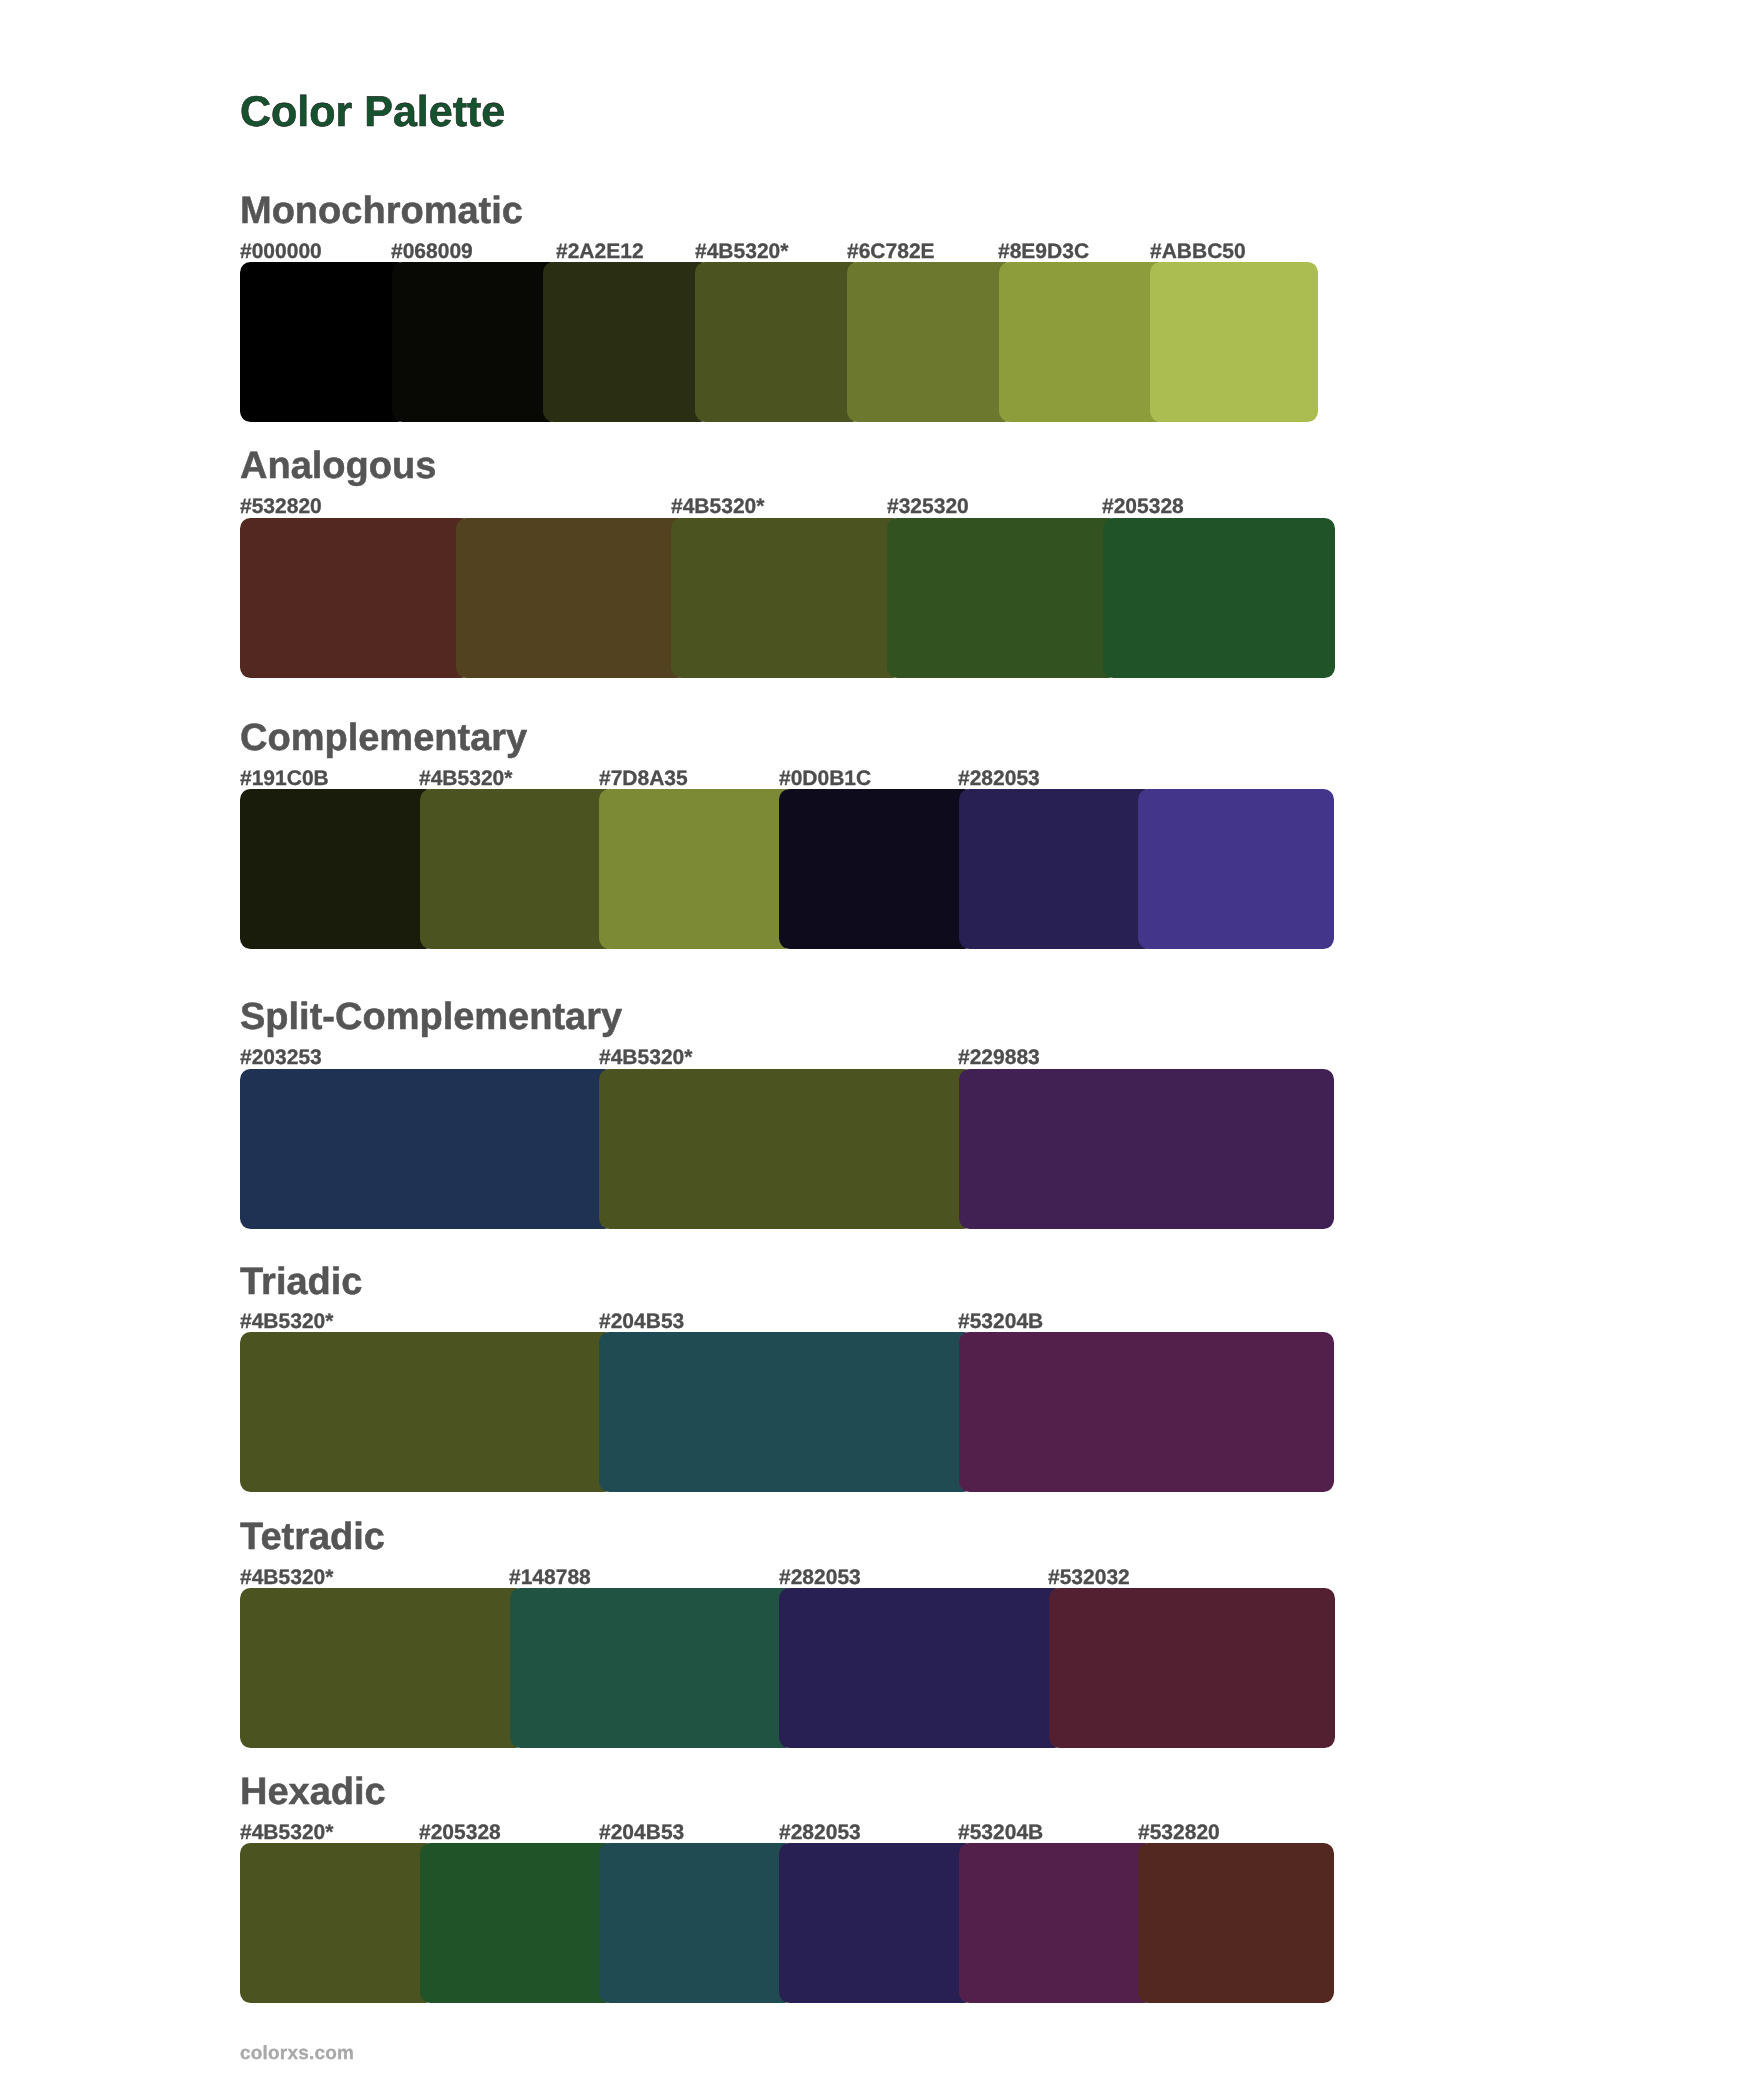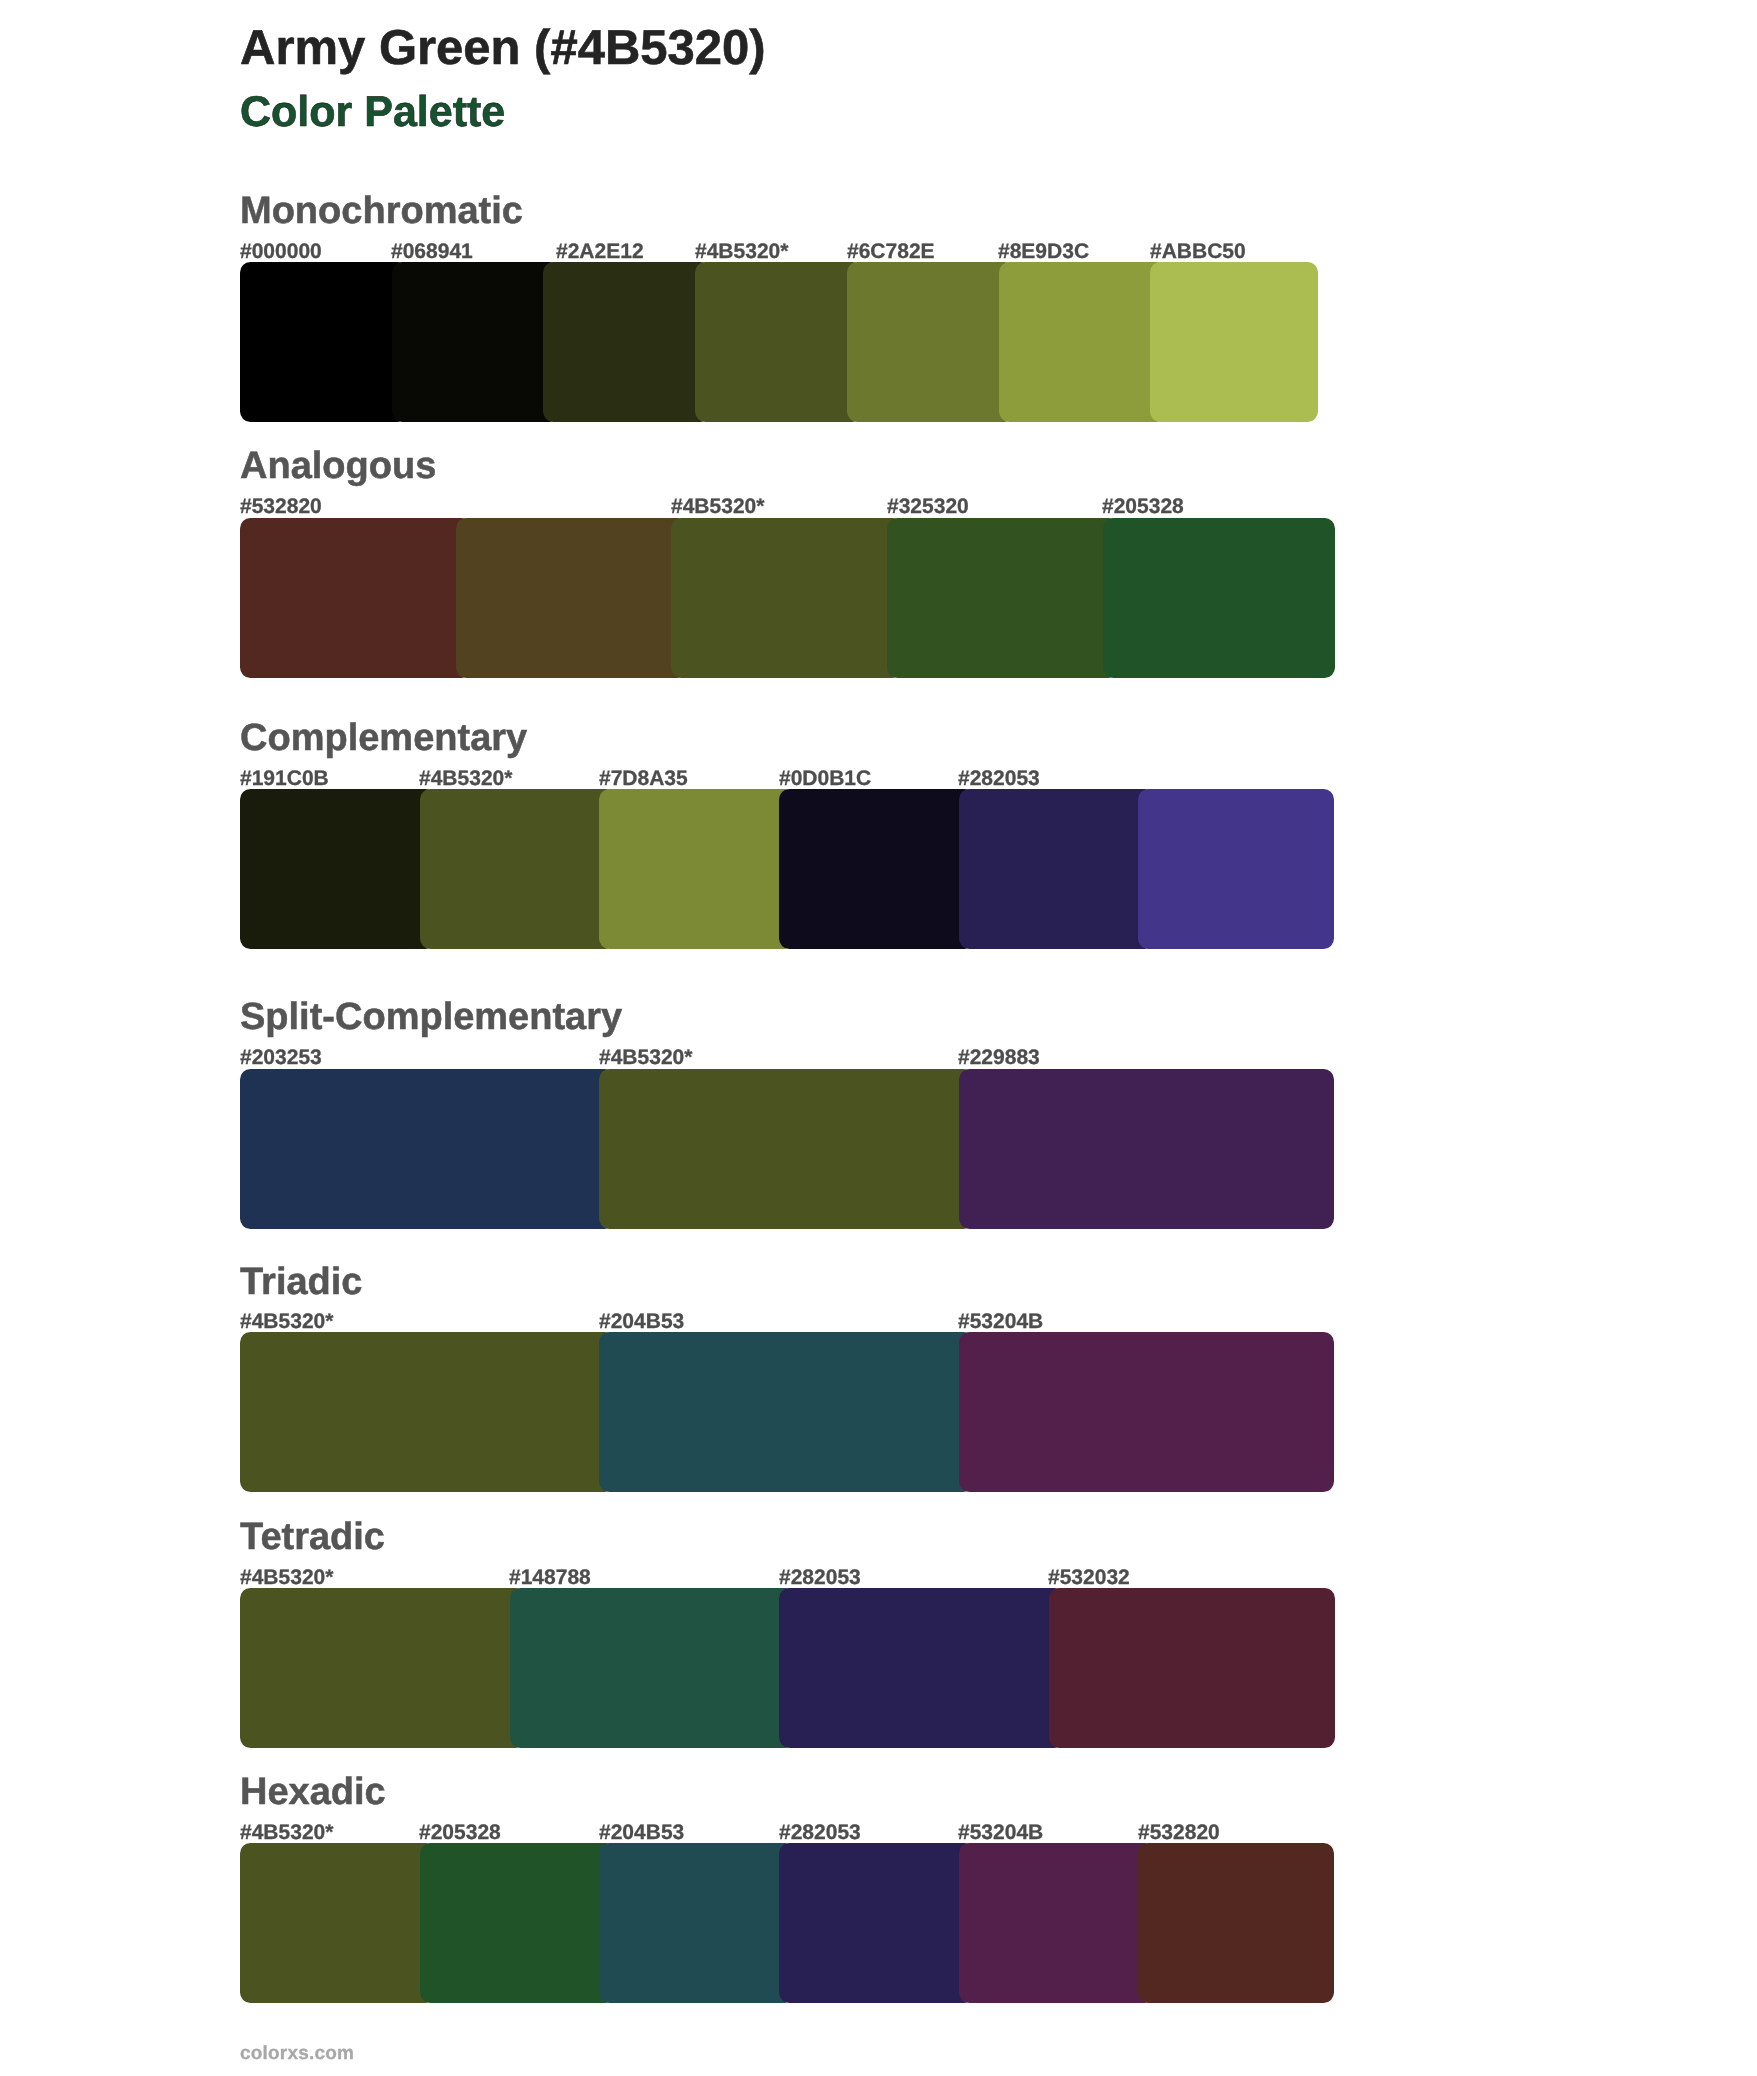--- a/index.html
+++ b/index.html
@@ -96,35 +96,34 @@
   .swatch.s6w4{left:719px;width:196px;z-index:14;}
   .sw-label.s6w4{left:958px;top:1822px;}
   .swatch.s6w5{left:898px;width:196px;z-index:15;}
   .sw-label.s6w5{left:1138px;top:1822px;}
 </style>
 </head>
 <body>
 
 <div id="page">
 
-  <h1 class="pg-title">Army Green (#4B5320)</h1>
   <h2 class="pg-sub">Color Palette</h2>
 
   <h3 class="sec-title s0">Monochromatic</h3>
   <div class="swatch-row s0">
     <div class="swatch s0w0" style="background-color: rgb(0, 0, 0);"></div>
     <div class="swatch s0w1" style="background-color: rgb(8, 9, 4);"></div>
     <div class="swatch s0w2" style="background-color: rgb(42, 46, 18);"></div>
     <div class="swatch s0w3" style="background-color: rgb(75, 83, 32);"></div>
     <div class="swatch s0w4" style="background-color: rgb(108, 120, 46);"></div>
     <div class="swatch s0w5" style="background-color: rgb(142, 157, 60);"></div>
     <div class="swatch s0w6" style="background-color: rgb(171, 188, 80);"></div>
   </div>
   <div class="sw-label s0w0">#000000</div>
-  <div class="sw-label s0w1">#068941</div>
+  <div class="sw-label s0w1">#068009</div>
   <div class="sw-label s0w2">#2A2E12</div>
   <div class="sw-label s0w3">#4B5320*</div>
   <div class="sw-label s0w4">#6C782E</div>
   <div class="sw-label s0w5">#8E9D3C</div>
   <div class="sw-label s0w6">#ABBC50</div>
 
   <h3 class="sec-title s1">Analogous</h3>
   <div class="swatch-row s1">
     <div class="swatch s1w0" style="background-color: rgb(83, 40, 32);"></div>
     <div class="swatch s1w1" style="background-color: rgb(83, 66, 32);"></div>

